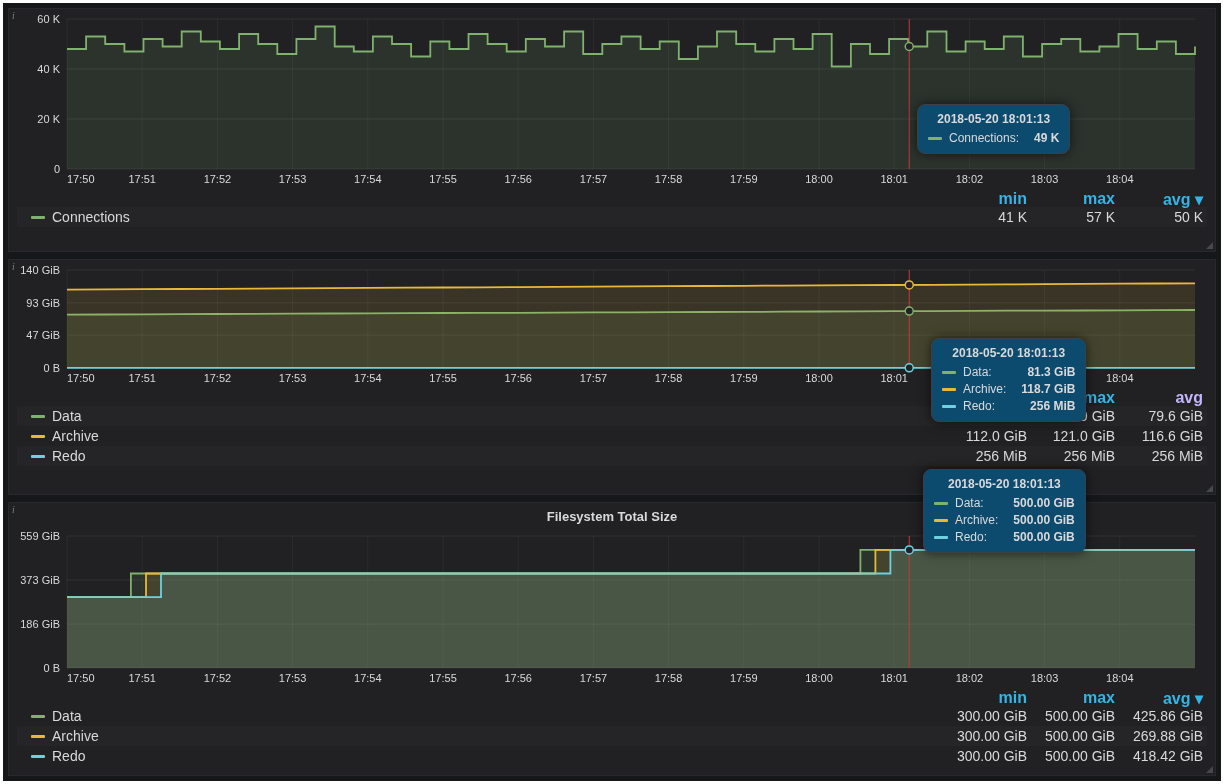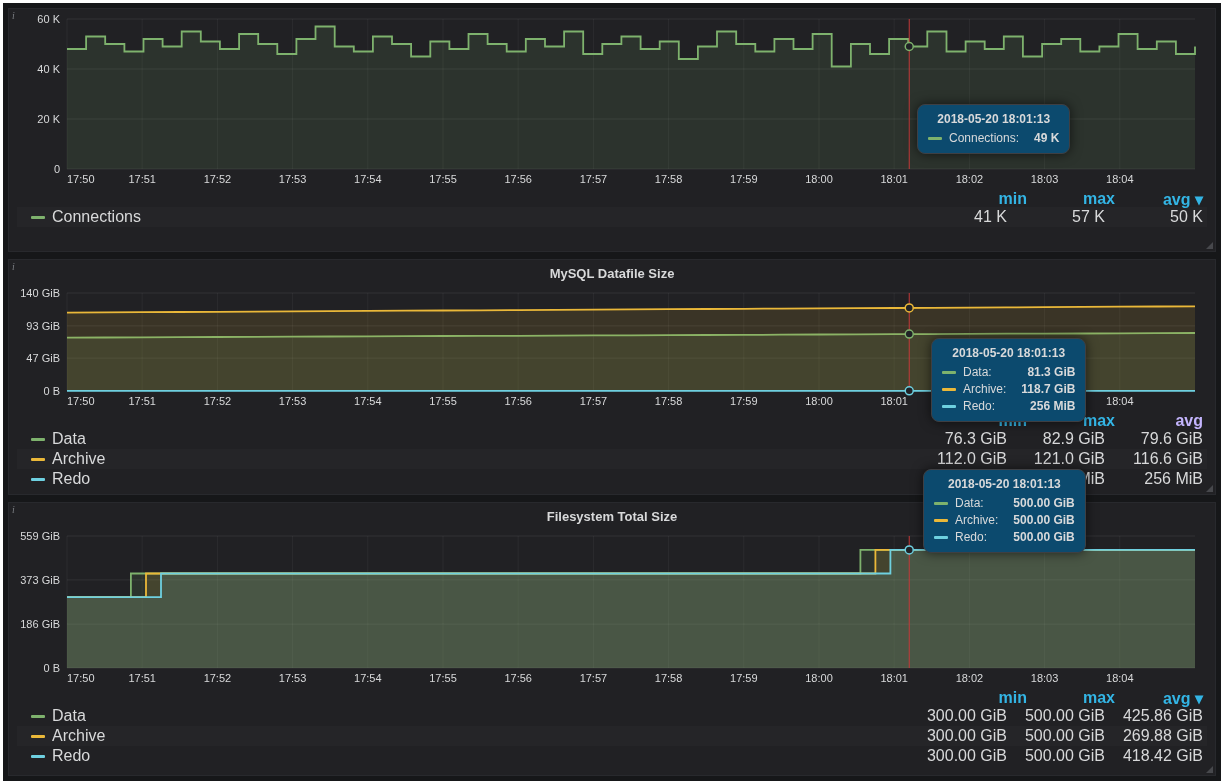--- a/index.html
+++ b/index.html
@@ -14,21 +14,21 @@
   .info-corner { position:absolute; top:1px; left:3px; color:#7b7e82; font-size:10px; font-style:italic; font-family:"Liberation Serif", serif; cursor:pointer; }
   .resize-handle { position:absolute; right:2px; bottom:2px; width:0; height:0;
     border-left:7px solid transparent; border-bottom:7px solid #47484c; cursor:nwse-resize; }
   .chart { position:relative; width:100%; }
   .chart-1 { height:178px; }
   .chart-2 { height:126px; }
   .chart-3 { height:160px; }
   .legend-header { display:flex; justify-content:flex-end; font-size:16px; font-weight:bold; padding:1px 4px 1px 0; height:18px; }
   .legend-header .col { cursor:pointer; }
   .col { width:88px; text-align:right; }
-  .legend-row { display:flex; align-items:center; font-size:16px; color:#d8d9da; padding:2px 4px 2px 14px; height:20px;gap:10px; }
+  .legend-row { display:flex; align-items:center; font-size:14px; color:#d8d9da; padding:2px 4px 2px 14px; height:20px; }
   .legend-row:nth-child(even) { background:rgba(255,255,255,0.02); }
   .legend-name { display:flex; align-items:center; gap:7px; flex:1; cursor:pointer; }
   .dash { width:14px; height:3px; border-radius:1px; display:inline-block; }
   .tooltip { position:absolute; z-index:30; background:#0c4a6e; border:1px solid #3e3f43; border-radius:8px;
     padding:7px 10px 8px 10px; font-size:12px; color:#d8d9da; box-shadow:0 0 12px rgba(0,0,0,0.6); min-width:128px; }
   .tt-time { font-weight:bold; text-align:center; margin-bottom:5px; white-space:nowrap; }
   .tt-row { display:flex; align-items:center; gap:7px; margin-top:3px; white-space:nowrap; }
   .tt-name { flex:1; padding-right:8px; }
   .tt-val { font-weight:bold; }
 </style>
@@ -104,21 +104,20 @@
         <span class="dash" style="background: rgb(126, 178, 109);"></span>
         <span class="tt-name">Connections:</span>
         <span class="tt-val">49 K</span>
       </div>
     </div>
     <div class="resize-handle"></div>
   </div>
 
   <div class="panel panel-2">
     <span class="info-corner">i</span>
-    <div class="panel-title">MySQL Datafile Size</div>
     <div class="chart chart-2"><svg width="1190" height="126">
             <line x1="50" y1="8" x2="50" y2="106" stroke="rgba(255,255,255,0.05)"></line>
             <text x="50" y="120" text-anchor="start" fill="#d8d9da" font-size="11">17:50</text>
             <line x1="125.2" y1="8" x2="125.2" y2="106" stroke="rgba(255,255,255,0.05)"></line>
             <text x="125.2" y="120" text-anchor="middle" fill="#d8d9da" font-size="11">17:51</text>
             <line x1="200.4" y1="8" x2="200.4" y2="106" stroke="rgba(255,255,255,0.05)"></line>
             <text x="200.4" y="120" text-anchor="middle" fill="#d8d9da" font-size="11">17:52</text>
             <line x1="275.6" y1="8" x2="275.6" y2="106" stroke="rgba(255,255,255,0.05)"></line>
             <text x="275.6" y="120" text-anchor="middle" fill="#d8d9da" font-size="11">17:53</text>
             <line x1="350.8" y1="8" x2="350.8" y2="106" stroke="rgba(255,255,255,0.05)"></line>

